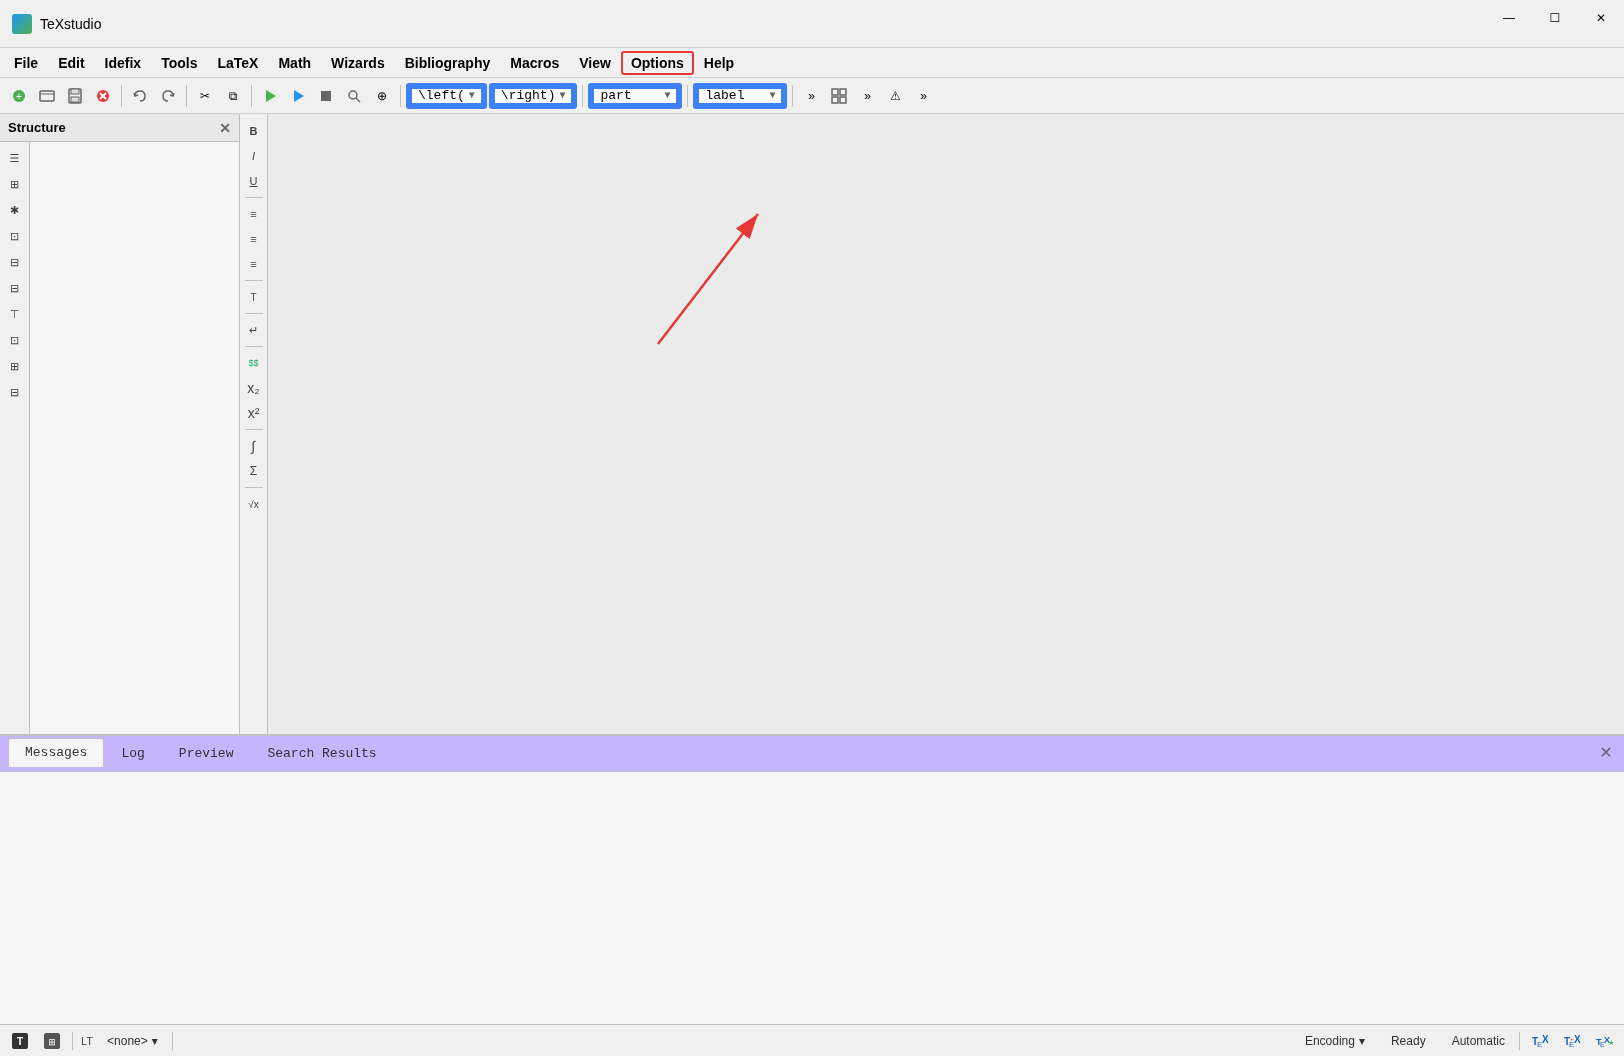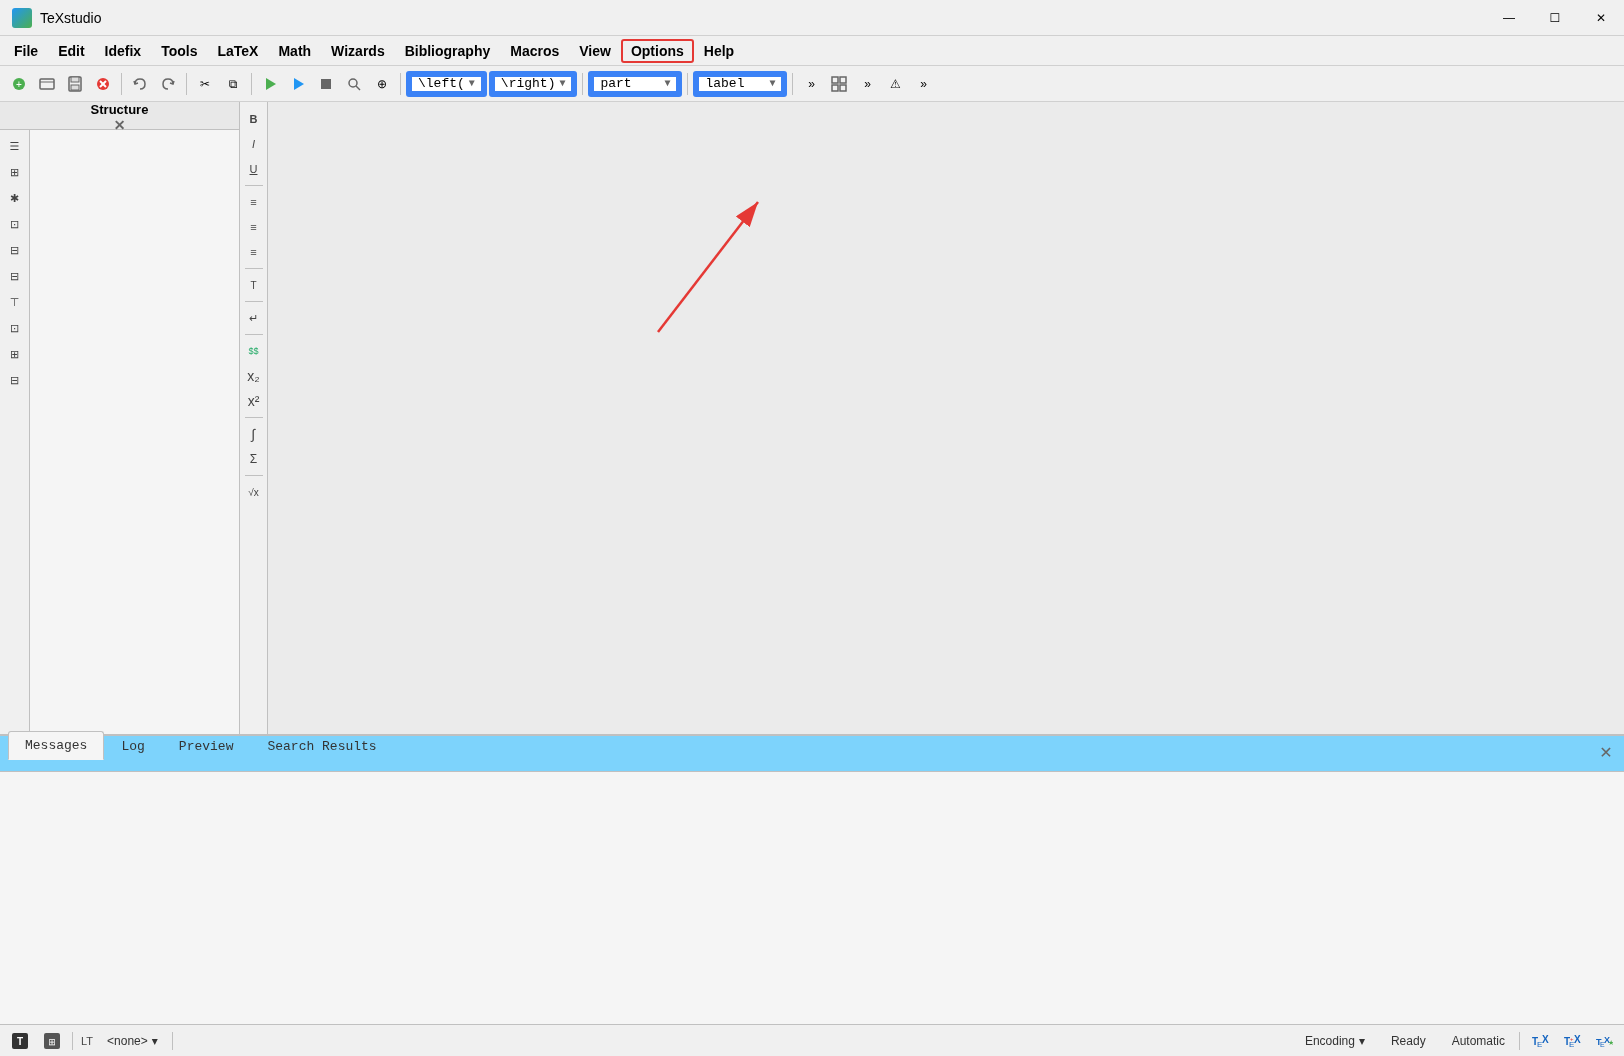--- a/index.html
+++ b/index.html
@@ -8,21 +8,21 @@
       height: 1056px;
       background: #f0f0f0;
       font-family: 'Segoe UI', Arial, sans-serif;
       font-size: 14px;
       overflow: hidden;
       position: relative;
     }
 
     
     #title-bar {
-      height: 36px;
+      height: 48px;
       background: #f0f0f0;
       display: flex;
       align-items: center;
       padding: 0 12px;
       border-bottom: 1px solid #d0d0d0;
       position: relative;
     }
     #title-bar .app-icon {
       width: 20px;
       height: 20px;
@@ -135,21 +135,20 @@
     #sidebar-header {
       height: 28px;
       background: #e8e8e8;
       border-bottom: 1px solid #c0c0c0;
       display: flex;
       align-items: center;
       justify-content: space-between;
       padding: 0 8px;
       font-size: 13px;
       font-weight: 600;
-      flex-direction: column;
     }
     .sidebar-close {
       cursor: pointer;
       font-size: 14px;
       color: #666;
     }
 
     
     #left-icon-bar {
       width: 30px;
@@ -217,24 +216,24 @@
       position: absolute;
       bottom: 32px;
       left: 0;
       right: 0;
       height: 290px;
       background: #f5f5f5;
       border-top: 2px solid #c0c0c0;
     }
     #bottom-tabs {
       height: 36px;
-      background: #7dd3fc;
+      background: #c4b5fd;
       display: flex;
       align-items: flex-end;
-      padding: 11px 8px;
+      padding: 4px 8px;
       border-bottom: 1px solid #c0c0c0;
       position: relative;
       text-align: right;
     }
     .btab {
       padding: 6px 16px;
       cursor: pointer;
       font-size: 13px;
       font-family: 'Courier New', monospace;
       border: 1px solid transparent;

